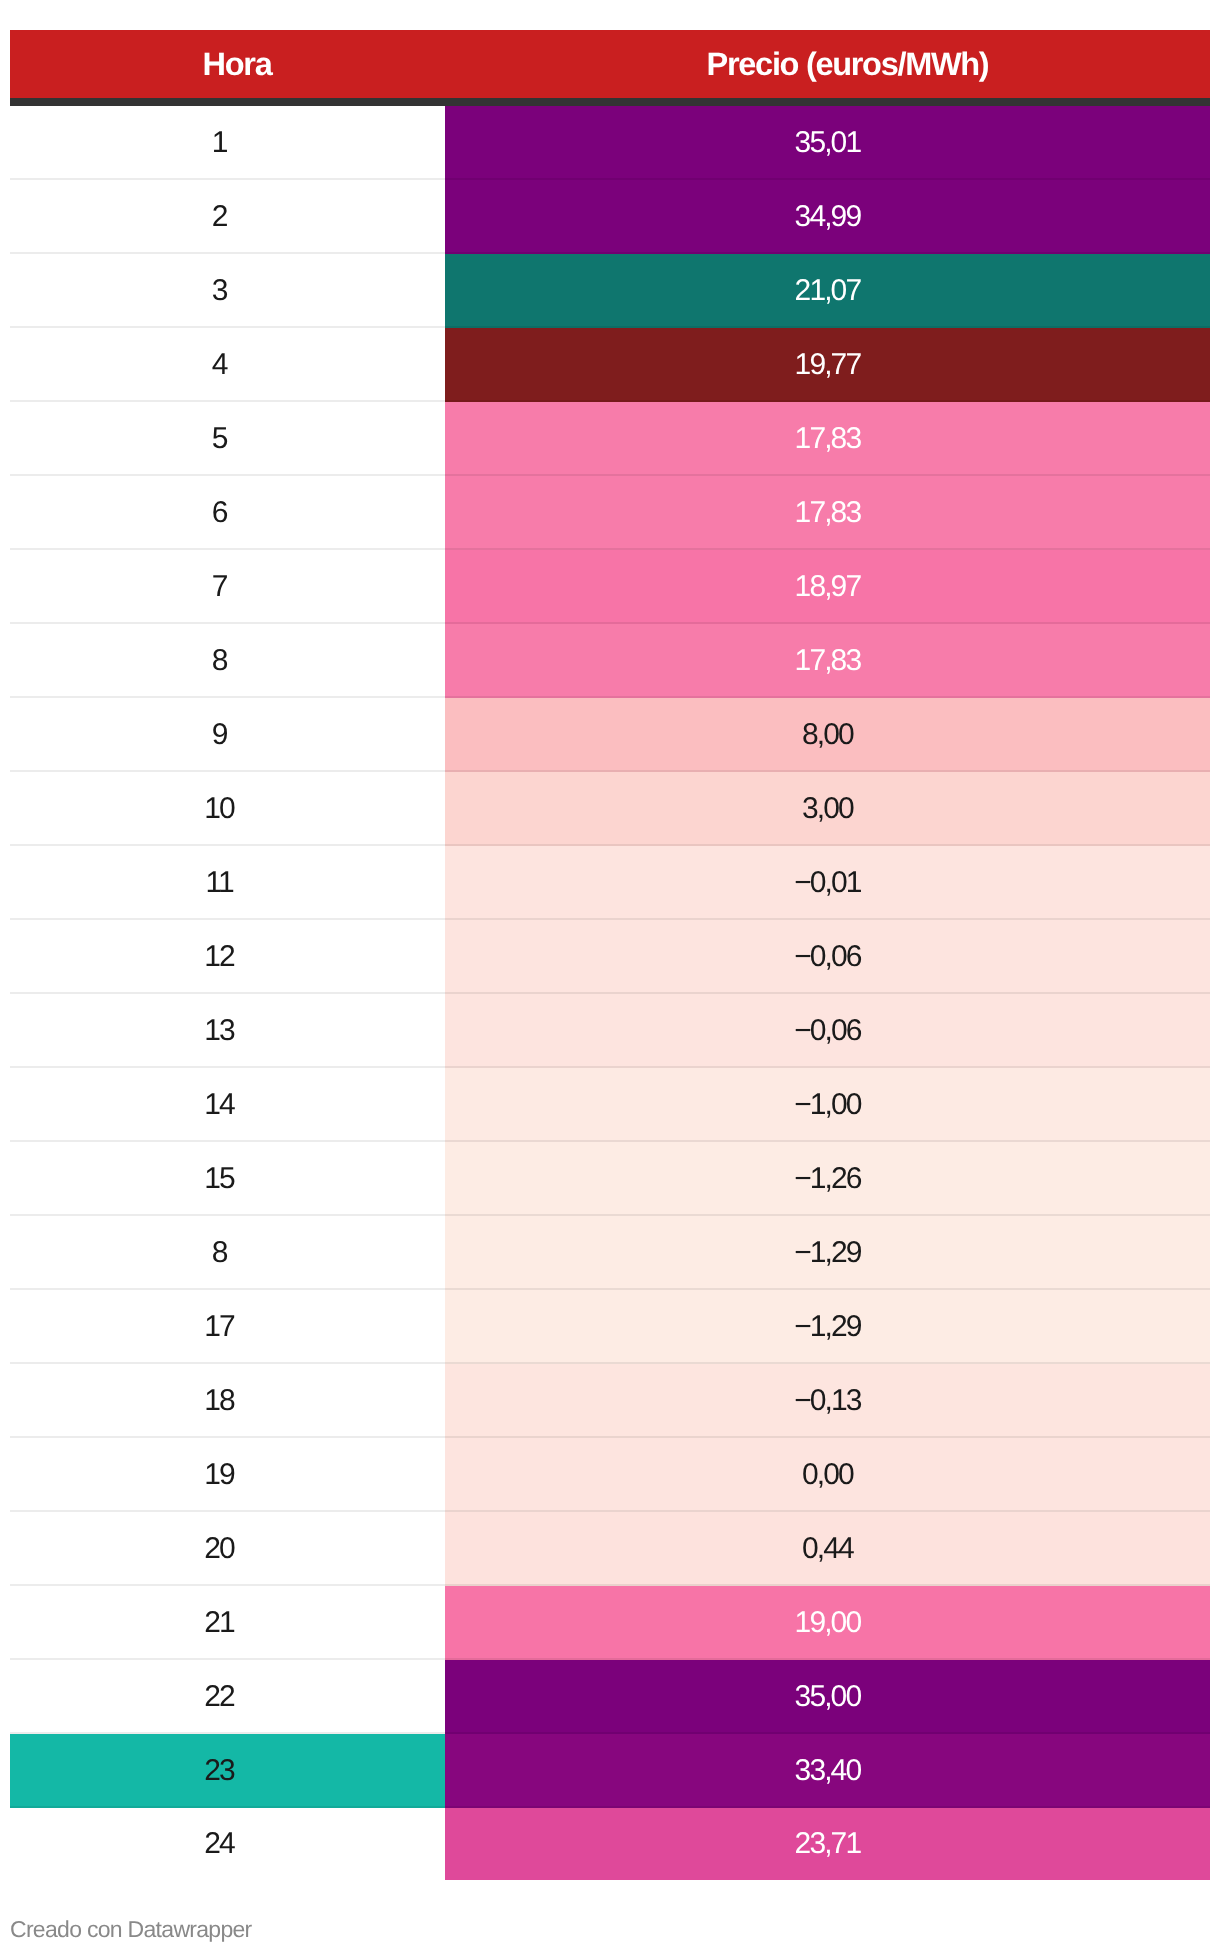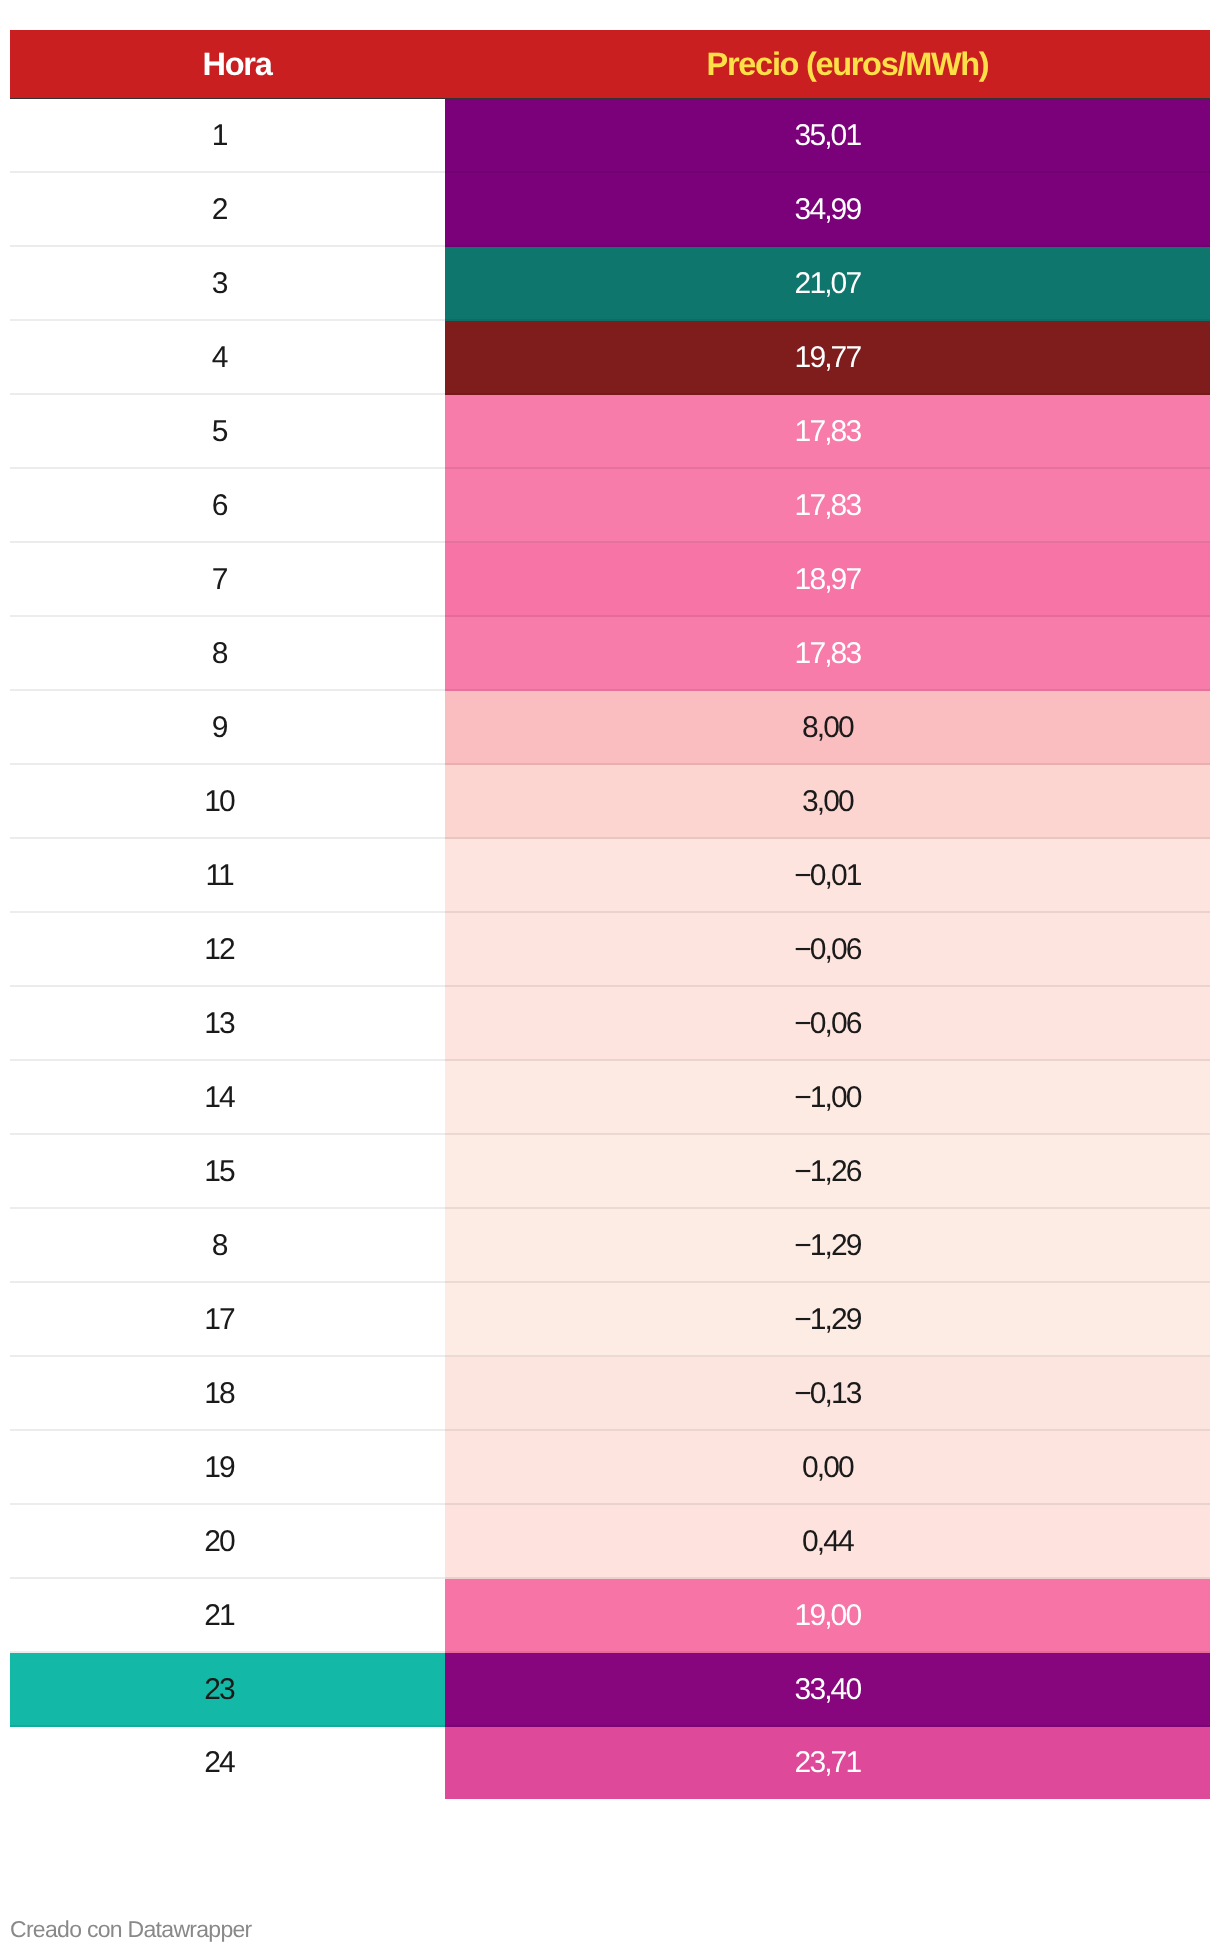--- a/index.html
+++ b/index.html
@@ -29,21 +29,21 @@
     left: 10px;
     top: 30px;
     width: 1200px;
   }
 
   .thead {
     position: relative;
     display: flex;
     height: 68px;
     background: #c91f20;
-    border-bottom: 1px solid #a3a3a3;
+    border-bottom: 8px solid #a3a3a3;
     box-sizing: content-box;
   }
   .th {
     display: flex;
     align-items: center;
     justify-content: center;
     color: #ffffff;
     font-size: 32.5px;
     font-weight: bold;
     letter-spacing: -1.3px;
@@ -98,21 +98,21 @@
     color: #898989;
   }
 </style>
 <style>.trow:not(:last-child)::after{background:rgba(0, 0, 0, 0.074);}</style></head>
 <body>
 
 <div class="chart">
   <div class="dw-table">
     <div class="thead" style="background: rgb(201, 31, 32); border-bottom-color: rgb(51, 51, 51);">
       <div class="th th-hora" style="color: rgb(255, 255, 255);">Hora</div>
-      <div class="th th-precio" style="color: #fde047;">Precio (euros/MWh)</div>
+      <div class="th th-precio" style="color: #ffffff;">Precio (euros/MWh)</div>
     </div>
     <div class="tbody" id="tbody">
         <div class="trow">
           <div class="td td-hora" style="background: rgb(255, 255, 255); color: rgb(26, 26, 26);">1</div>
           <div class="td td-precio" style="background: rgb(123, 1, 123); color: rgb(255, 255, 255);">35,01</div>
         </div>
         <div class="trow">
           <div class="td td-hora" style="background: rgb(255, 255, 255); color: rgb(26, 26, 26);">2</div>
           <div class="td td-precio" style="background: rgb(123, 1, 123); color: rgb(255, 255, 255);">34,99</div>
         </div>
@@ -184,20 +184,24 @@
           <div class="td td-hora" style="background: rgb(255, 255, 255); color: rgb(26, 26, 26);">19</div>
           <div class="td td-precio" style="background: rgb(253, 228, 223); color: rgb(26, 26, 26);">0,00</div>
         </div>
         <div class="trow">
           <div class="td td-hora" style="background: rgb(255, 255, 255); color: rgb(26, 26, 26);">20</div>
           <div class="td td-precio" style="background: rgb(253, 226, 221); color: rgb(26, 26, 26);">0,44</div>
         </div>
         <div class="trow">
           <div class="td td-hora" style="background: rgb(255, 255, 255); color: rgb(26, 26, 26);">21</div>
           <div class="td td-precio" style="background: rgb(247, 116, 167); color: rgb(255, 255, 255);">19,00</div>
+        </div>
+        <div class="trow">
+          <div class="td td-hora" style="background: rgb(255, 255, 255); color: rgb(26, 26, 26);">22</div>
+          <div class="td td-precio" style="background: rgb(123, 1, 123); color: rgb(255, 255, 255);">35,00</div>
         </div>
         <div class="trow">
           <div class="td td-hora" style="background: #14b8a6; color: rgb(26, 26, 26);">23</div>
           <div class="td td-precio" style="background: rgb(135, 6, 126); color: rgb(255, 255, 255);">33,40</div>
         </div>
         <div class="trow">
           <div class="td td-hora" style="background: rgb(255, 255, 255); color: rgb(26, 26, 26);">24</div>
           <div class="td td-precio" style="background: rgb(223, 73, 154); color: rgb(255, 255, 255);">23,71</div>
         </div>
       </div>

